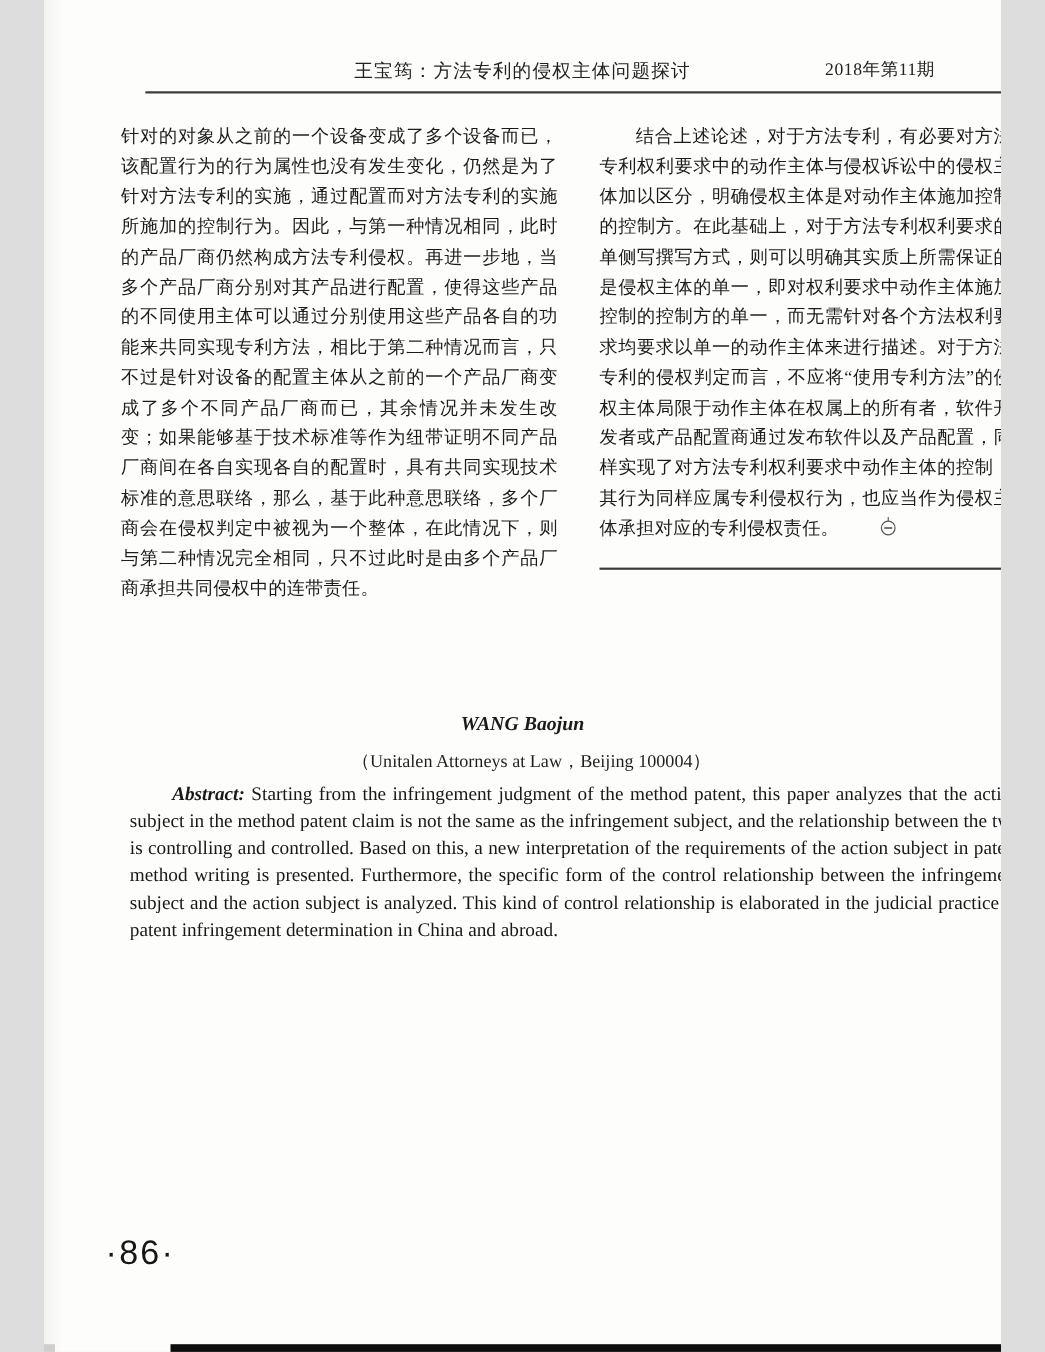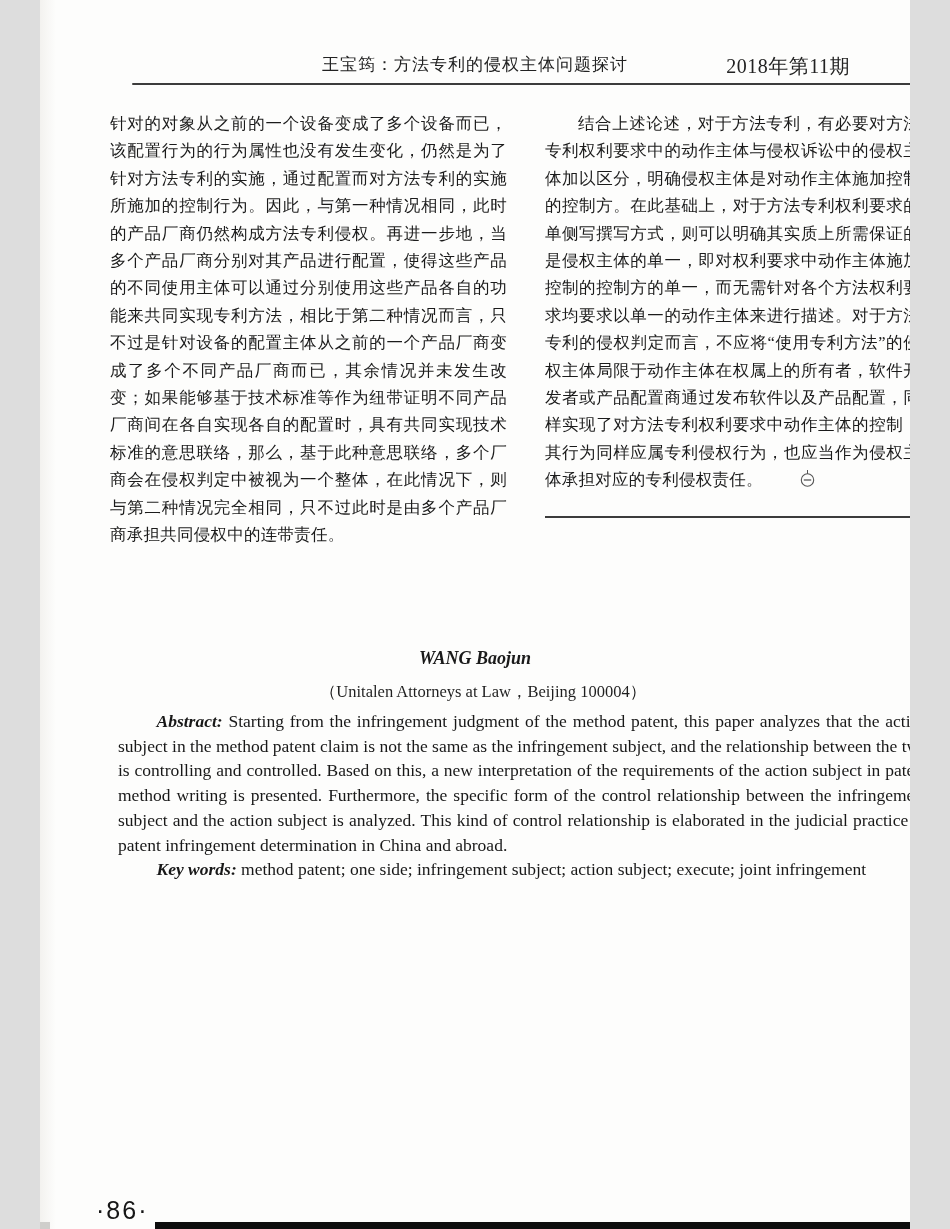--- a/index.html
+++ b/index.html
@@ -12,21 +12,21 @@
     color:#1c1c1c;
     overflow:hidden;
   }
   
   .running-title{
     position:absolute;top:53px;left:0;right:0;
     text-align:center;font-size:17px;letter-spacing:1px;color:#222;
   }
   .issue{
     position:absolute;top:53px;right:60px;
-    font-size:20px;letter-spacing:.5px;color:#222;
+    font-size:16px;letter-spacing:.5px;color:#222;
   }
   .header-rule{
     position:absolute;top:83px;left:92px;width:785px;height:2px;
     background:#3c3c3c;border-radius:1px;
   }
   
   .col{
     position:absolute;top:110px;
     font-size:16.5px;line-height:27.4px;letter-spacing:.25px;
     text-align:justify;text-justify:inter-ideograph;color:#1b1b1b;
@@ -72,23 +72,23 @@
   }
   .en-abstract-block{
     position:absolute;top:709px;left:78px;width:810px;
     font-size:17.5px;line-height:24.7px;color:#181818;
     text-align:justify;
   }
   .en-abstract-block p{margin:0;text-indent:2.2em;}
   .bold-label{font-weight:bold;font-style:italic;}
   
   .page-number{
-    position:absolute;top:1196px;left:56px;
+    position:absolute;top:1121px;left:56px;
     font-family:"Liberation Sans","DejaVu Sans",sans-serif;
-    font-size:25px;letter-spacing:2px;color:#161616;
+    font-size:31px;letter-spacing:2px;color:#161616;
   }
   .bottom-bar{
     position:absolute;bottom:0;left:115px;right:0;height:7px;background:#0d0d0d;
   }
   .bottom-corner{
     position:absolute;bottom:0;left:0;width:10px;height:7px;background:#cfcecb;
   }
 </style>
 </head>
 <body>
@@ -111,20 +111,19 @@
         </svg></span></p>
   </div>
 
   <div class="editor-rule"></div>
 
   <div class="en-author">WANG Baojun</div>
   <div class="en-affiliation">（Unitalen Attorneys at Law，Beijing 100004）</div>
 
   <div class="en-abstract-block">
     <p><span class="bold-label">Abstract:</span>&nbsp;<span>Starting from the infringement judgment of the method patent, this paper analyzes that the action subject in the method patent claim is not the same as the infringement subject, and the relationship between the two is controlling and controlled. Based on this, a new interpretation of the requirements of the action subject in patent method writing is presented. Furthermore, the specific form of the control relationship between the infringement subject and the action subject is analyzed. This kind of control relationship is elaborated in the judicial practice of patent infringement determination in China and abroad.</span></p>
-    <p><span class="bold-label">Key words:</span>&nbsp;<span>method patent; one side; infringement subject; action subject; execute; joint infringement</span></p>
   </div>
 
   <div class="page-number">·86·</div>
   <div class="bottom-corner"></div>
   <div class="bottom-bar"></div>
 
 </div>
 
 </body></html>

